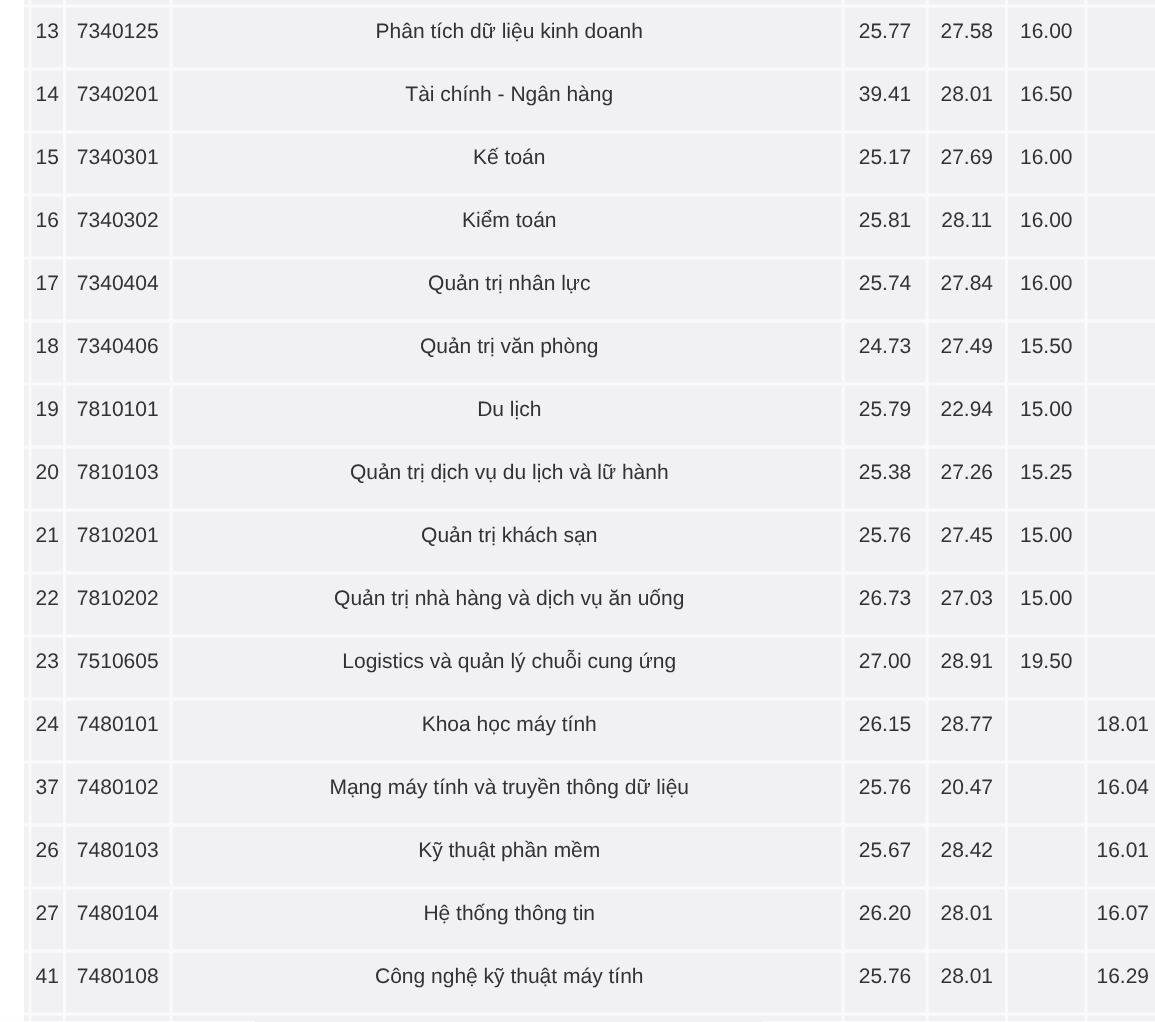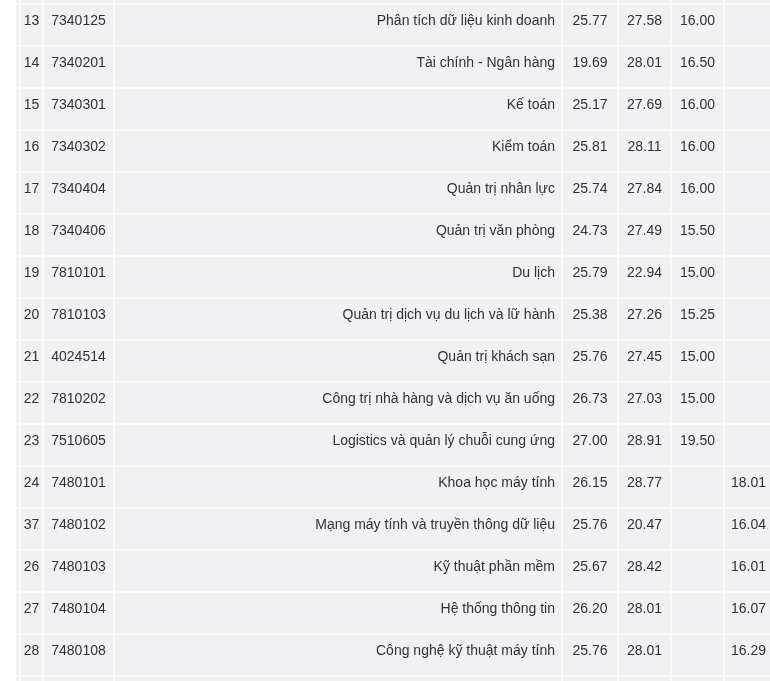--- a/index.html
+++ b/index.html
@@ -32,21 +32,21 @@
     height:40px;
     background:var(--cell-bg);
     vertical-align:top;
     padding:7px 0 0 0;
     line-height:16px;
     text-align:center;
     white-space:nowrap;
     overflow:hidden;
   }
   td.name{
-    text-align:right;
+    text-align:center;
     padding-left:9px;
     padding-right:6px;
   }
   td.clip-right{
     background:var(--strip);
   }
 </style>
 </head>
 <body>
 
@@ -84,21 +84,21 @@
     <td class="score">27.58</td>
     <td class="score">16.00</td>
     <td class="score"></td>
     <td class="clip-right"></td>
   </tr>
         <tr>
     <td class="clip-left"></td>
     <td class="num">14</td>
     <td class="code">7340201</td>
     <td class="name">Tài chính - Ngân hàng</td>
-    <td class="score">19.69</td>
+    <td class="score">39.41</td>
     <td class="score">28.01</td>
     <td class="score">16.50</td>
     <td class="score"></td>
     <td class="clip-right"></td>
   </tr>
         <tr>
     <td class="clip-left"></td>
     <td class="num">15</td>
     <td class="code">7340301</td>
     <td class="name">Kế toán</td>
@@ -159,33 +159,33 @@
     <td class="name">Quản trị dịch vụ du lịch và lữ hành</td>
     <td class="score">25.38</td>
     <td class="score">27.26</td>
     <td class="score">15.25</td>
     <td class="score"></td>
     <td class="clip-right"></td>
   </tr>
         <tr>
     <td class="clip-left"></td>
     <td class="num">21</td>
-    <td class="code">4024514</td>
+    <td class="code">7810201</td>
     <td class="name">Quản trị khách sạn</td>
     <td class="score">25.76</td>
     <td class="score">27.45</td>
     <td class="score">15.00</td>
     <td class="score"></td>
     <td class="clip-right"></td>
   </tr>
         <tr>
     <td class="clip-left"></td>
     <td class="num">22</td>
     <td class="code">7810202</td>
-    <td class="name">Công trị nhà hàng và dịch vụ ăn uống</td>
+    <td class="name">Quản trị nhà hàng và dịch vụ ăn uống</td>
     <td class="score">26.73</td>
     <td class="score">27.03</td>
     <td class="score">15.00</td>
     <td class="score"></td>
     <td class="clip-right"></td>
   </tr>
         <tr>
     <td class="clip-left"></td>
     <td class="num">23</td>
     <td class="code">7510605</td>
@@ -235,21 +235,21 @@
     <td class="code">7480104</td>
     <td class="name">Hệ thống thông tin</td>
     <td class="score">26.20</td>
     <td class="score">28.01</td>
     <td class="score"></td>
     <td class="score">16.07</td>
     <td class="clip-right"></td>
   </tr>
         <tr>
     <td class="clip-left"></td>
-    <td class="num">28</td>
+    <td class="num">41</td>
     <td class="code">7480108</td>
     <td class="name">Công nghệ kỹ thuật máy tính</td>
     <td class="score">25.76</td>
     <td class="score">28.01</td>
     <td class="score"></td>
     <td class="score">16.29</td>
     <td class="clip-right"></td>
   </tr>
         <tr>
     <td class="clip-left"></td>

